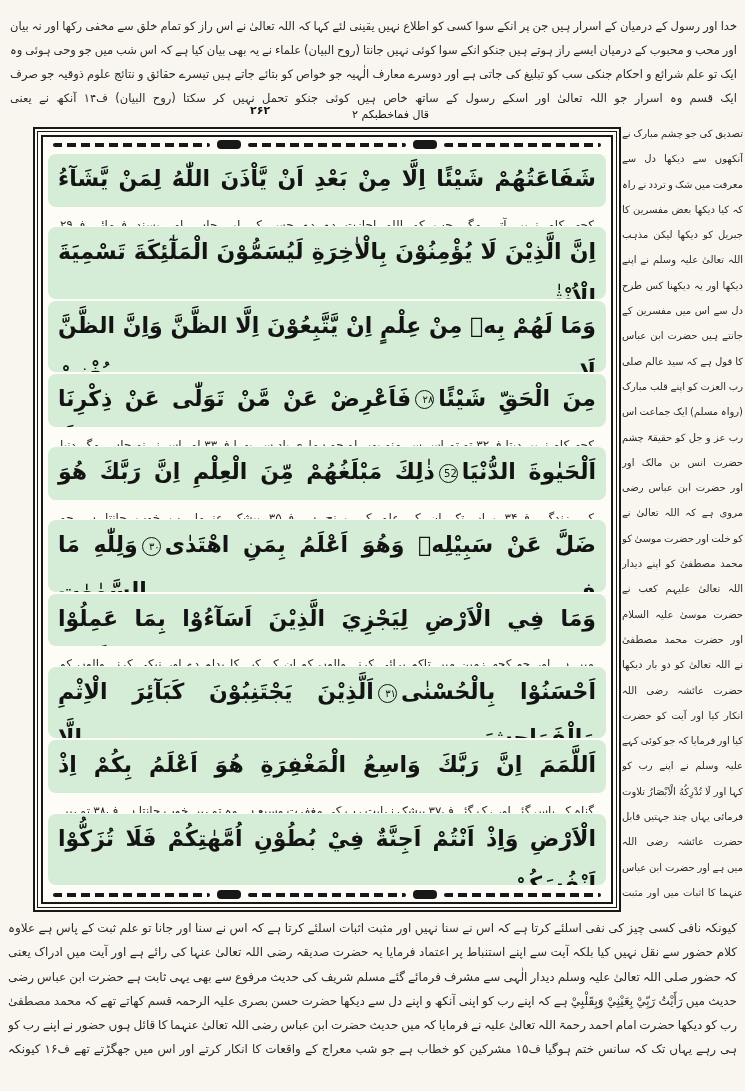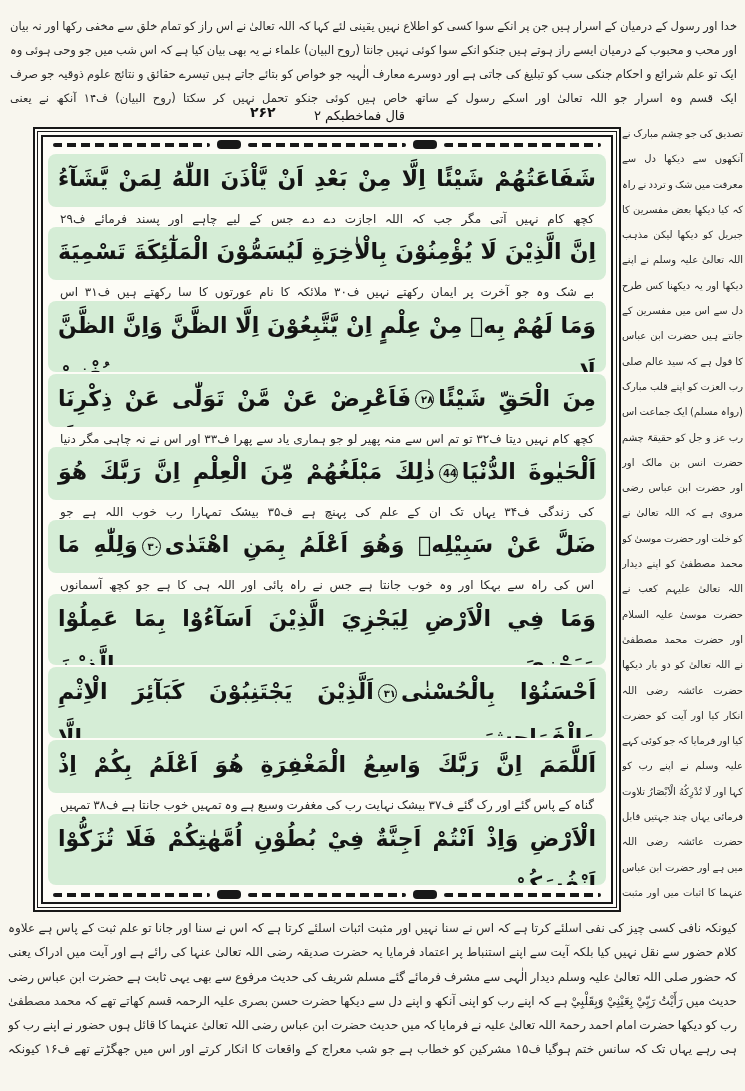--- a/index.html
+++ b/index.html
@@ -13,52 +13,52 @@
     background:var(--paper);color:var(--ink2);
     font-family:"DejaVu Sans",sans-serif;direction:rtl;
   }
   
   .hblock{position:absolute;top:15px;right:8px;left:10px;}
   .hline{
     height:24px;overflow:hidden;font-size:11.5px;line-height:23px;
     text-align:justify;text-align-last:justify;word-spacing:-1px;color:var(--ink2);
   }
   .catchword{
-    position:absolute;top:108px;right:340px;font-size:13px;color:var(--ink);
+    position:absolute;top:108px;right:316px;font-size:11px;color:var(--ink);
     letter-spacing:.5px;
   }
   .pagenum{
-    position:absolute;top:104px;left:250px;font-size:14px;font-weight:bold;
+    position:absolute;top:104px;left:250px;font-size:11px;font-weight:bold;
     color:var(--ink);letter-spacing:2px;
   }
   
   .qbox{position:absolute;top:127px;right:124px;left:33px;height:785px;}
   .b1{border:2.5px solid var(--border);height:100%;padding:2px;background:var(--boxpaper);}
   .b2{border:1.5px solid var(--border);height:100%;padding:3px;}
   .b3{border:2px solid var(--border);height:100%;display:flex;flex-direction:column;background:var(--boxpaper);}
   .band{display:flex;align-items:center;gap:7px;height:15px;padding:0 10px;flex:0 0 15px;}
   .bwave{flex:1;height:4px;border-radius:2px;
     background:repeating-linear-gradient(90deg,var(--border) 0 9px,transparent 9px 14px);}
   .bknot{width:24px;height:9px;border-radius:4px;background:var(--border);flex:0 0 auto;}
   .rows{flex:1;display:flex;flex-direction:column;padding:1px 3px;}
   .vpair{flex:1;display:flex;flex-direction:column;}
   .row-ar{
     flex:50 0 auto;background:var(--highlight);border-radius:8px;margin:1px 2px;
     padding:2px 10px 0;height:49px;overflow:hidden;
     font-size:22px;font-weight:bold;color:var(--ink);line-height:46px;
     text-align:justify;text-align-last:justify;
   }
   .row-ur{
-    flex:23 0 auto;height:17px;overflow:hidden;padding:0 14px;
+    flex:23 0 auto;height:17px;overflow:hidden;padding:6px 14px;
     font-size:12px;line-height:22px;color:var(--ink2);
     text-align:justify;text-align-last:justify;word-spacing:-1px;
   }
   .ayah{
     display:inline-block;width:19px;height:19px;border:1.5px solid var(--ink);
-    border-radius:50%;font-size:10px;font-weight:bold;line-height:17px;
+    border-radius:50%;font-size:10px;font-weight:normal;line-height:17px;
     text-align:center;vertical-align:middle;margin:0 4px;
   }
   
   .mcol{position:absolute;top:121px;right:2px;width:121px;height:787px;}
   .mline{
     height:25.3px;overflow:hidden;font-size:10px;line-height:25px;
     text-align:justify;text-align-last:justify;word-spacing:-1px;color:var(--ink2);
   }
   
   .fblock{position:absolute;top:916px;right:8px;left:8px;}
@@ -92,39 +92,38 @@
           <span class="bwave"></span>
         </div>
 
         <div class="rows">
             <div class="vpair">
             <div class="row-ar"><span class="artxt">شَفَاعَتُهُمْ شَيْئًا اِلَّا مِنْ بَعْدِ اَنْ يَّاْذَنَ اللّٰهُ لِمَنْ يَّشَآءُ وَيَرْضٰى</span><span class="artxt"></span></div>
             <div class="row-ur">کچھ کام نہیں آتی مگر جب کہ اللہ اجازت دے دے جس کے لیے چاہے اور پسند فرمائے ف۲۹</div>
           </div>
             <div class="vpair">
             <div class="row-ar"><span class="artxt">اِنَّ الَّذِيْنَ لَا يُؤْمِنُوْنَ بِالْاٰخِرَةِ لَيُسَمُّوْنَ الْمَلٰٓئِكَةَ تَسْمِيَةَ الْاُنْثٰى</span><span class="artxt"></span></div>
-            <div class="row-ur">بے شک وہ جو آخرت پر ایمان رکھتے نہیں ف۳۰ ملائکہ کا نام عورتوں کا سا رکھتے ہیں ف۳۱ اس</div>
           </div>
             <div class="vpair">
             <div class="row-ar"><span class="artxt">وَمَا لَهُمْ بِهٖ مِنْ عِلْمٍ اِنْ يَّتَّبِعُوْنَ اِلَّا الظَّنَّ وَاِنَّ الظَّنَّ لَا يُغْنِيْ</span><span class="artxt"></span></div>
           </div>
             <div class="vpair">
             <div class="row-ar"><span class="artxt">مِنَ الْحَقِّ شَيْئًا</span><span class="ayah">٢٨</span><span class="artxt">فَاَعْرِضْ عَنْ مَّنْ تَوَلّٰى عَنْ ذِكْرِنَا وَلَمْ يُرِدْ اِلَّا</span></div>
             <div class="row-ur">کچھ کام نہیں دیتا ف۳۲ تو تم اس سے منہ پھیر لو جو ہماری یاد سے پھرا ف۳۳ اور اس نے نہ چاہی مگر دنیا</div>
           </div>
             <div class="vpair">
-            <div class="row-ar"><span class="artxt">اَلْحَيٰوةَ الدُّنْيَا</span><span class="ayah">44</span><span class="artxt">ذٰلِكَ مَبْلَغُهُمْ مِّنَ الْعِلْمِ اِنَّ رَبَّكَ هُوَ اَعْلَمُ بِمَنْ</span></div>
-            <div class="row-ur">کی زندگی ف۳۴ یہاں تک ان کے علم کی پہنچ ہے ف۳۵ بیشک تمہارا رب خوب اللہ ہے جو</div>
+            <div class="row-ar"><span class="artxt">اَلْحَيٰوةَ الدُّنْيَا</span><span class="ayah">52</span><span class="artxt">ذٰلِكَ مَبْلَغُهُمْ مِّنَ الْعِلْمِ اِنَّ رَبَّكَ هُوَ اَعْلَمُ بِمَنْ</span></div>
+            <div class="row-ur">کی زندگی ف۳۴ یہاں تک ان کے علم کی پہنچ ہے ف۳۵ بیشک عنہما رب خوب جانتا ہے جو</div>
           </div>
             <div class="vpair">
             <div class="row-ar"><span class="artxt">ضَلَّ عَنْ سَبِيْلِهٖ وَهُوَ اَعْلَمُ بِمَنِ اهْتَدٰى</span><span class="ayah">٣٠</span><span class="artxt">وَلِلّٰهِ مَا فِي السَّمٰوٰتِ</span></div>
-            <div class="row-ur">اس کی راہ سے بہکا اور وہ خوب جانتا ہے جس نے راہ پائی اور اللہ ہی کا ہے جو کچھ آسمانوں</div>
           </div>
             <div class="vpair">
             <div class="row-ar"><span class="artxt">وَمَا فِي الْاَرْضِ لِيَجْزِيَ الَّذِيْنَ اَسَآءُوْا بِمَا عَمِلُوْا وَيَجْزِيَ الَّذِيْنَ</span><span class="artxt"></span></div>
+            <div class="row-ur">میں ہے اور جو کچھ زمین میں تاکہ برائی کرنے والوں کو ان کے کیے کا بدلہ دے اور نیکی کرنے والوں کو</div>
           </div>
             <div class="vpair">
             <div class="row-ar"><span class="artxt">اَحْسَنُوْا بِالْحُسْنٰى</span><span class="ayah">٣١</span><span class="artxt">اَلَّذِيْنَ يَجْتَنِبُوْنَ كَبَآئِرَ الْاِثْمِ وَالْفَوَاحِشَ اِلَّا</span></div>
           </div>
             <div class="vpair">
             <div class="row-ar"><span class="artxt">اَللَّمَمَ اِنَّ رَبَّكَ وَاسِعُ الْمَغْفِرَةِ هُوَ اَعْلَمُ بِكُمْ اِذْ اَنْشَاَكُمْ مِّنَ</span><span class="artxt"></span></div>
             <div class="row-ur">گناہ کے پاس گئے اور رک گئے ف۳۷ بیشک نہایت رب کی مغفرت وسیع ہے وہ تمہیں خوب جانتا ہے ف۳۸ تمہیں</div>
           </div>
             <div class="vpair">
             <div class="row-ar"><span class="artxt">الْاَرْضِ وَاِذْ اَنْتُمْ اَجِنَّةٌ فِيْ بُطُوْنِ اُمَّهٰتِكُمْ فَلَا تُزَكُّوْا اَنْفُسَكُمْ</span><span class="artxt"></span></div>

